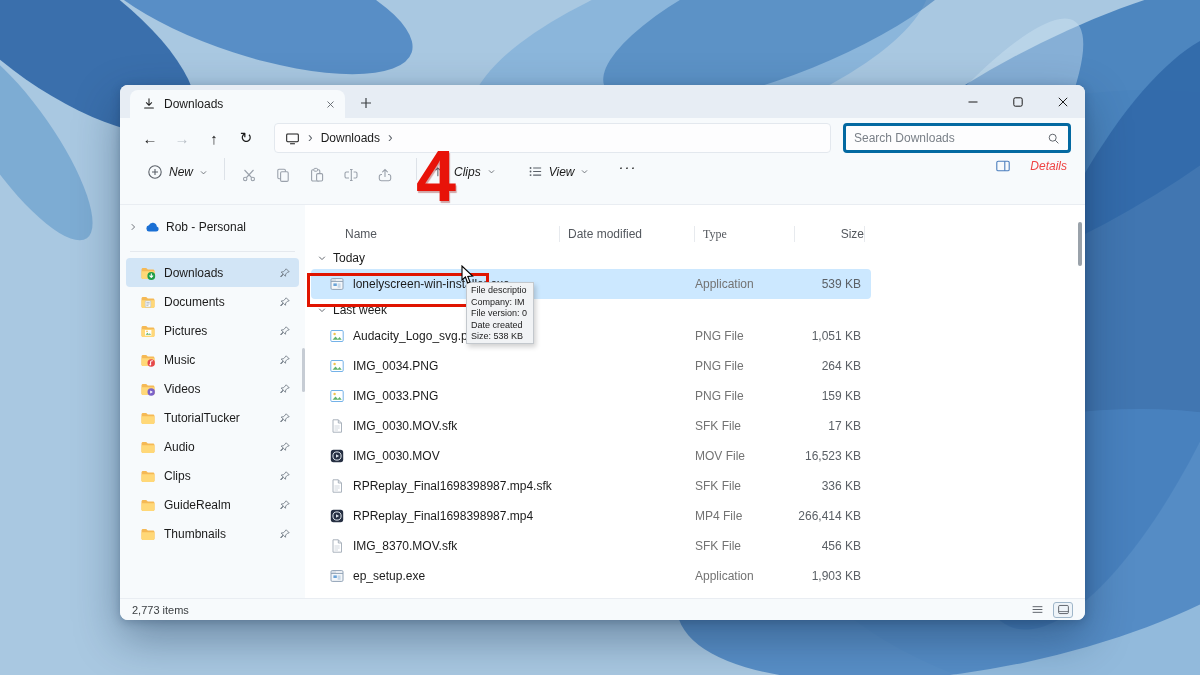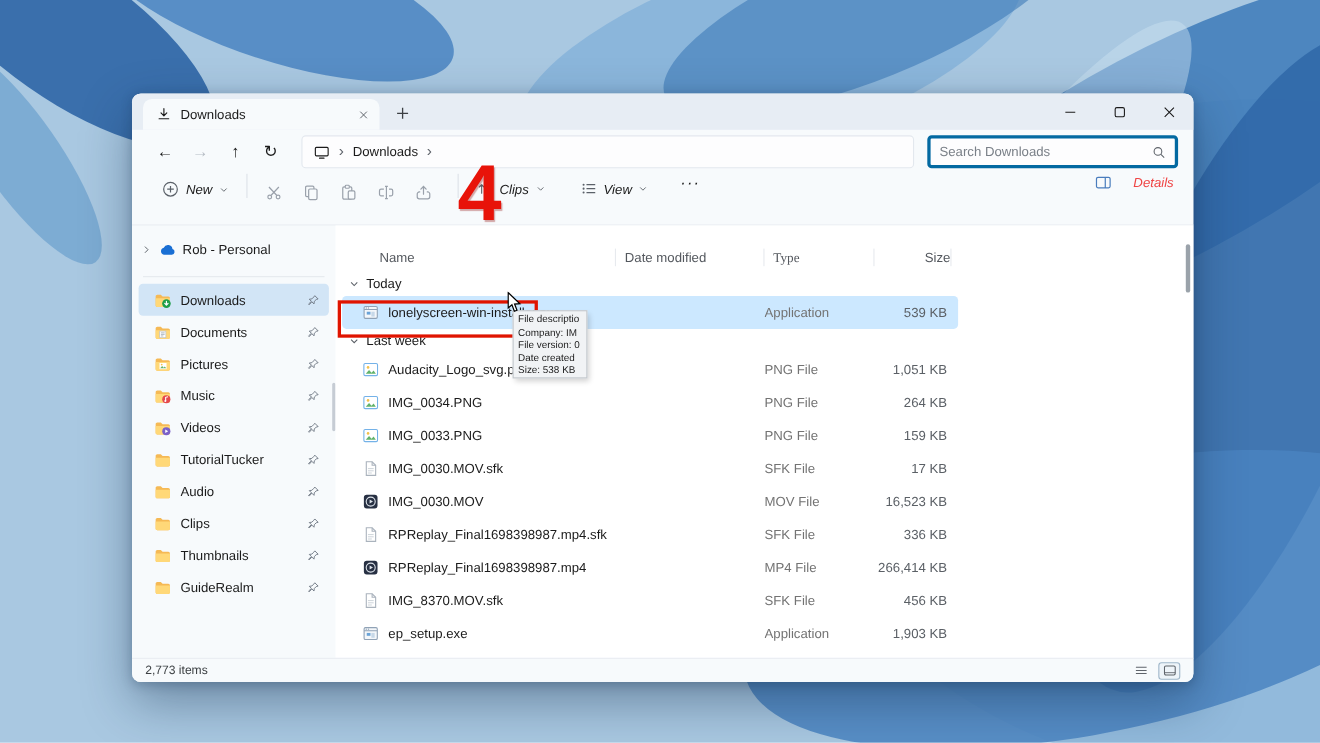--- a/index.html
+++ b/index.html
@@ -419,35 +419,35 @@
               </svg>
             </span>
           </div>
           <div class="side-item">
             <span class="ficon">
               <svg width="16" height="16" viewBox="0 0 16 16">
                 <path d="M1.5 4.5c0-.8.7-1.5 1.5-1.5h3.2l1.6 1.6h5.2c.8 0 1.5.7 1.5 1.5v6.4c0 .8-.7 1.5-1.5 1.5H3c-.8 0-1.5-.7-1.5-1.5z" fill="#f5b955"></path>
                 <path d="M1.5 6.2h13v6.3c0 .8-.7 1.5-1.5 1.5H3c-.8 0-1.5-.7-1.5-1.5z" fill="#ffd878"></path>
               </svg>
             </span>
+            <span class="slabel">GuideRealm</span>
+            <span class="pin">
+              <svg width="12" height="12" viewBox="0 0 16 16">
+                <path d="M9.6 2.4l4 4-2.3.6-2.3 2.3-.4 3.1L6 9.8l-3.2 3.5-.8-.8L5.5 9.3 2.9 6.7l3.1-.4 2.3-2.3z" fill="none" stroke="currentColor" stroke-width="1.1" stroke-linejoin="round"></path>
+              </svg>
+            </span>
+          </div>
+          <div class="side-item">
+            <span class="ficon">
+              <svg width="16" height="16" viewBox="0 0 16 16">
+                <path d="M1.5 4.5c0-.8.7-1.5 1.5-1.5h3.2l1.6 1.6h5.2c.8 0 1.5.7 1.5 1.5v6.4c0 .8-.7 1.5-1.5 1.5H3c-.8 0-1.5-.7-1.5-1.5z" fill="#f5b955"></path>
+                <path d="M1.5 6.2h13v6.3c0 .8-.7 1.5-1.5 1.5H3c-.8 0-1.5-.7-1.5-1.5z" fill="#ffd878"></path>
+              </svg>
+            </span>
             <span class="slabel">Thumbnails</span>
-            <span class="pin">
-              <svg width="12" height="12" viewBox="0 0 16 16">
-                <path d="M9.6 2.4l4 4-2.3.6-2.3 2.3-.4 3.1L6 9.8l-3.2 3.5-.8-.8L5.5 9.3 2.9 6.7l3.1-.4 2.3-2.3z" fill="none" stroke="currentColor" stroke-width="1.1" stroke-linejoin="round"></path>
-              </svg>
-            </span>
-          </div>
-          <div class="side-item">
-            <span class="ficon">
-              <svg width="16" height="16" viewBox="0 0 16 16">
-                <path d="M1.5 4.5c0-.8.7-1.5 1.5-1.5h3.2l1.6 1.6h5.2c.8 0 1.5.7 1.5 1.5v6.4c0 .8-.7 1.5-1.5 1.5H3c-.8 0-1.5-.7-1.5-1.5z" fill="#f5b955"></path>
-                <path d="M1.5 6.2h13v6.3c0 .8-.7 1.5-1.5 1.5H3c-.8 0-1.5-.7-1.5-1.5z" fill="#ffd878"></path>
-              </svg>
-            </span>
-            <span class="slabel">GuideRealm</span>
             <span class="pin">
               <svg width="12" height="12" viewBox="0 0 16 16">
                 <path d="M9.6 2.4l4 4-2.3.6-2.3 2.3-.4 3.1L6 9.8l-3.2 3.5-.8-.8L5.5 9.3 2.9 6.7l3.1-.4 2.3-2.3z" fill="none" stroke="currentColor" stroke-width="1.1" stroke-linejoin="round"></path>
               </svg>
             </span>
           </div>
         </div>
       <div class="sb-scroll"></div>
     </div>
 

